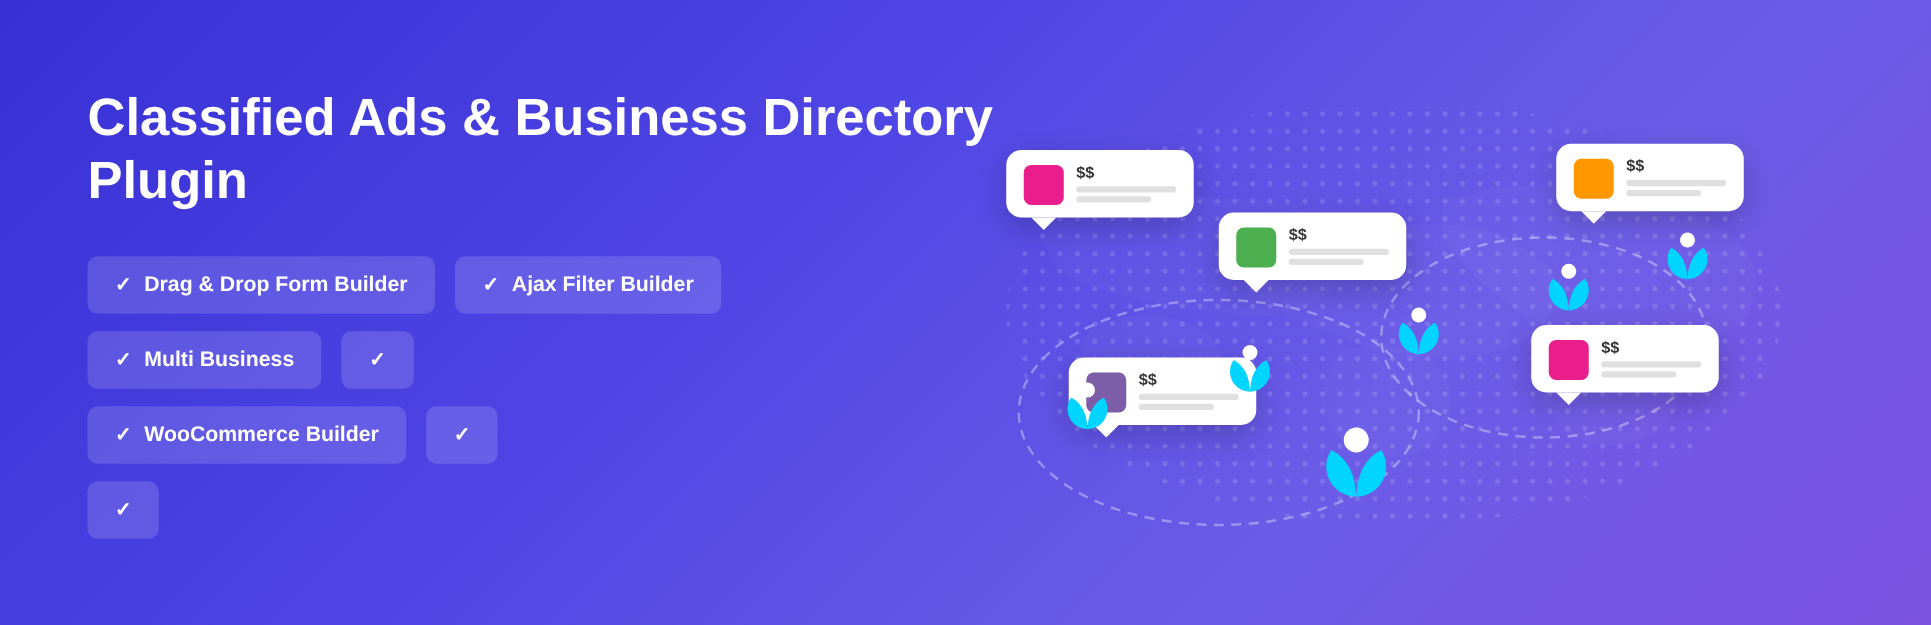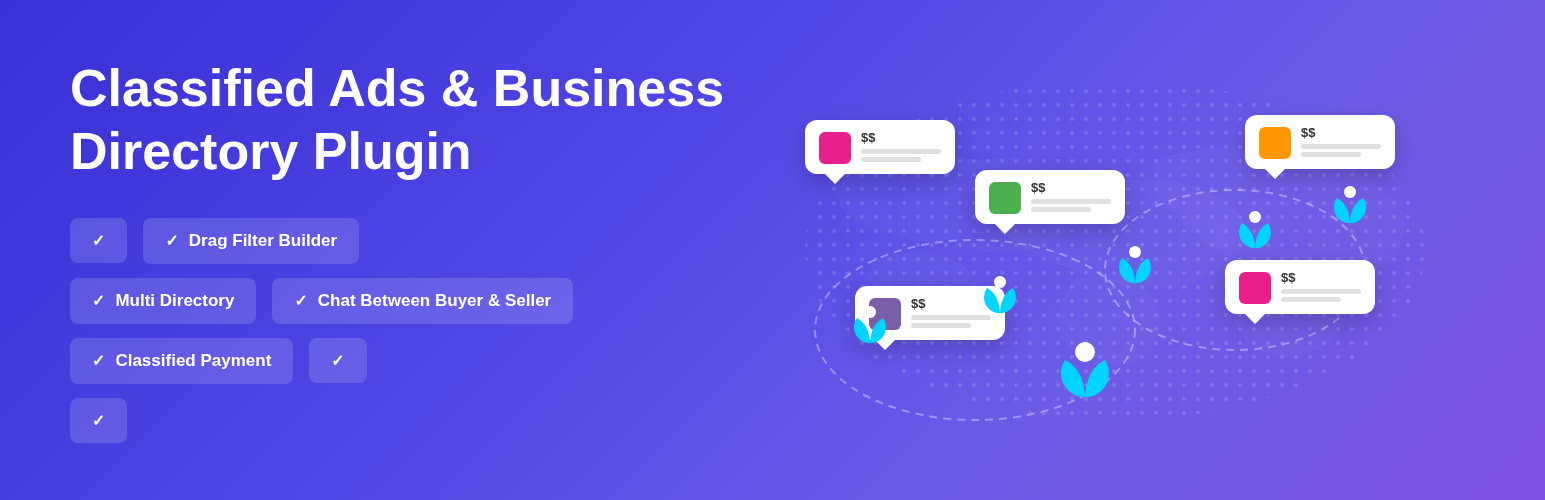--- a/index.html
+++ b/index.html
@@ -21,21 +21,21 @@
       padding: 50px 70px;
     }
 
     .left-content {
       flex: 0 0 auto;
       width: 780px;
       z-index: 10;
     }
 
     .main-title {
-      font-size: 52px;
+      font-size: 42px;
       font-weight: 700;
       color: #ffffff;
       margin-bottom: 36px;
       line-height: 1.2;
     }
 
     .features-grid {
       display: flex;
       flex-direction: column;
       gap: 14px;
@@ -165,42 +165,42 @@
 <div class="banner">
 
   <div class="left-content">
     <h1 class="main-title">Classified Ads &amp; Business Directory Plugin</h1>
 
     <div class="features-grid">
 
       <div class="features-row">
         <div class="feature-badge">
           <span class="check">✓</span>
-        </div>
-        <div class="feature-badge">
-          <span class="check">✓</span>
-          <span>Drag Filter Builder</span>
+          <span>Drag &amp; Drop Form Builder</span>
+        </div>
+        <div class="feature-badge">
+          <span class="check">✓</span>
+          <span>Ajax Filter Builder</span>
         </div>
       </div>
 
       <div class="features-row">
         <div class="feature-badge">
           <span class="check">✓</span>
-          <span>Multi Directory</span>
-        </div>
-        <div class="feature-badge">
-          <span class="check">✓</span>
-          <span>Chat Between Buyer &amp; Seller</span>
+          <span>Multi Business</span>
+        </div>
+        <div class="feature-badge">
+          <span class="check">✓</span>
         </div>
       </div>
 
       <div class="features-row">
         <div class="feature-badge">
           <span class="check">✓</span>
-          <span>Classified Payment</span>
+          <span>WooCommerce Builder</span>
         </div>
         <div class="feature-badge">
           <span class="check">✓</span>
         </div>
       </div>
 
       <div class="features-row">
         <div class="feature-badge">
           <span class="check">✓</span>
         </div>

